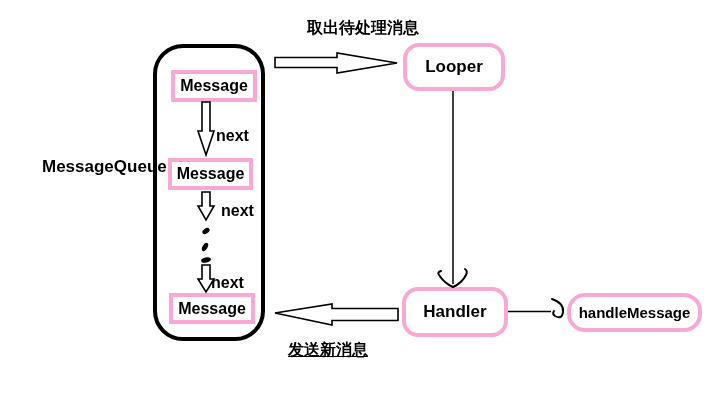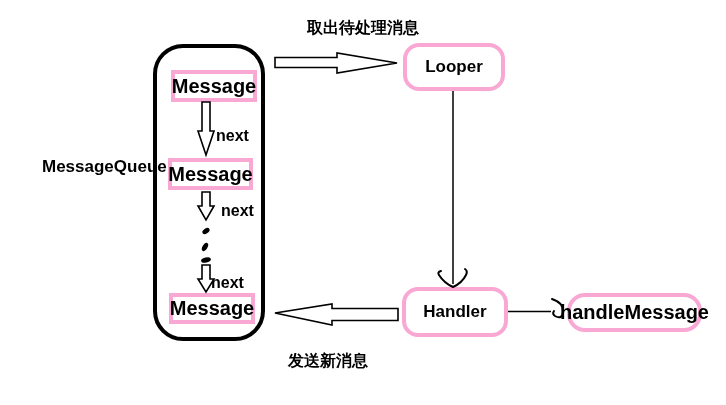--- a/index.html
+++ b/index.html
@@ -16,35 +16,35 @@
     display:flex; align-items:center; justify-content:center;
     font-weight:bold; color:#000;
   }
   .thick { border-width:4px; }
   .label { position:absolute; white-space:nowrap; font-weight:bold; color:#000; }
 
   
   .mq-container { left:153px; top:44px; width:112px; height:297px; border:4px solid #000; border-radius:30px; background:#fff; }
 
   
-  .msg { width:86px; height:32px; font-size:20px; }
+  .msg { width:86px; height:32px; font-size:16px; }
   .msg-1 { left:171px; top:70px; }
   .msg-2 { left:168px; top:158px; width:85px; }
   .msg-3 { left:169px; top:293px; height:31px; }
 
   
   .looper  { left:403px; top:43px;  width:102px; height:48px; border-radius:16px; font-size:17px; }
   .handler { left:402px; top:287px; width:106px; height:50px; border-radius:16px; font-size:17px; }
-  .handlemsg { left:567px; top:293px; width:135px; height:39px; border-radius:18px; font-size:20px; }
+  .handlemsg { left:567px; top:293px; width:135px; height:39px; border-radius:18px; font-size:15px; }
 
   
   .mq-label   { left:18px;  top:157px; font-size:17px;margin-left:24px; }
   .t-dequeue  { left:263px; top:18px;  font-size:16px;margin-left:44px; }
   .t-dispatch { left:465px; top:112px; font-size:16px; }
-  .t-send     { left:288px; top:351px; font-size:16px; }
+  .t-send     { left:288px; top:340px; font-size:16px;text-decoration:underline; }
   .t-next { font-size:16px; }
   .t-next-1 { left:216px; top:127px; }
   .t-next-2 { left:221px; top:202px; }
   .t-next-3 { left:211px; top:274px; }
 
   svg.overlay { position:absolute; left:0; top:0; width:726px; height:405px; pointer-events:none; }
   .arr { fill:#ffffff; stroke:#000000; stroke-width:1.6; }
   .ln  { stroke:#000000; stroke-width:1.5; fill:none; }
   .hand { stroke:#000000; stroke-width:2; fill:none; stroke-linecap:round; }
   .dot { fill:#000000; }

